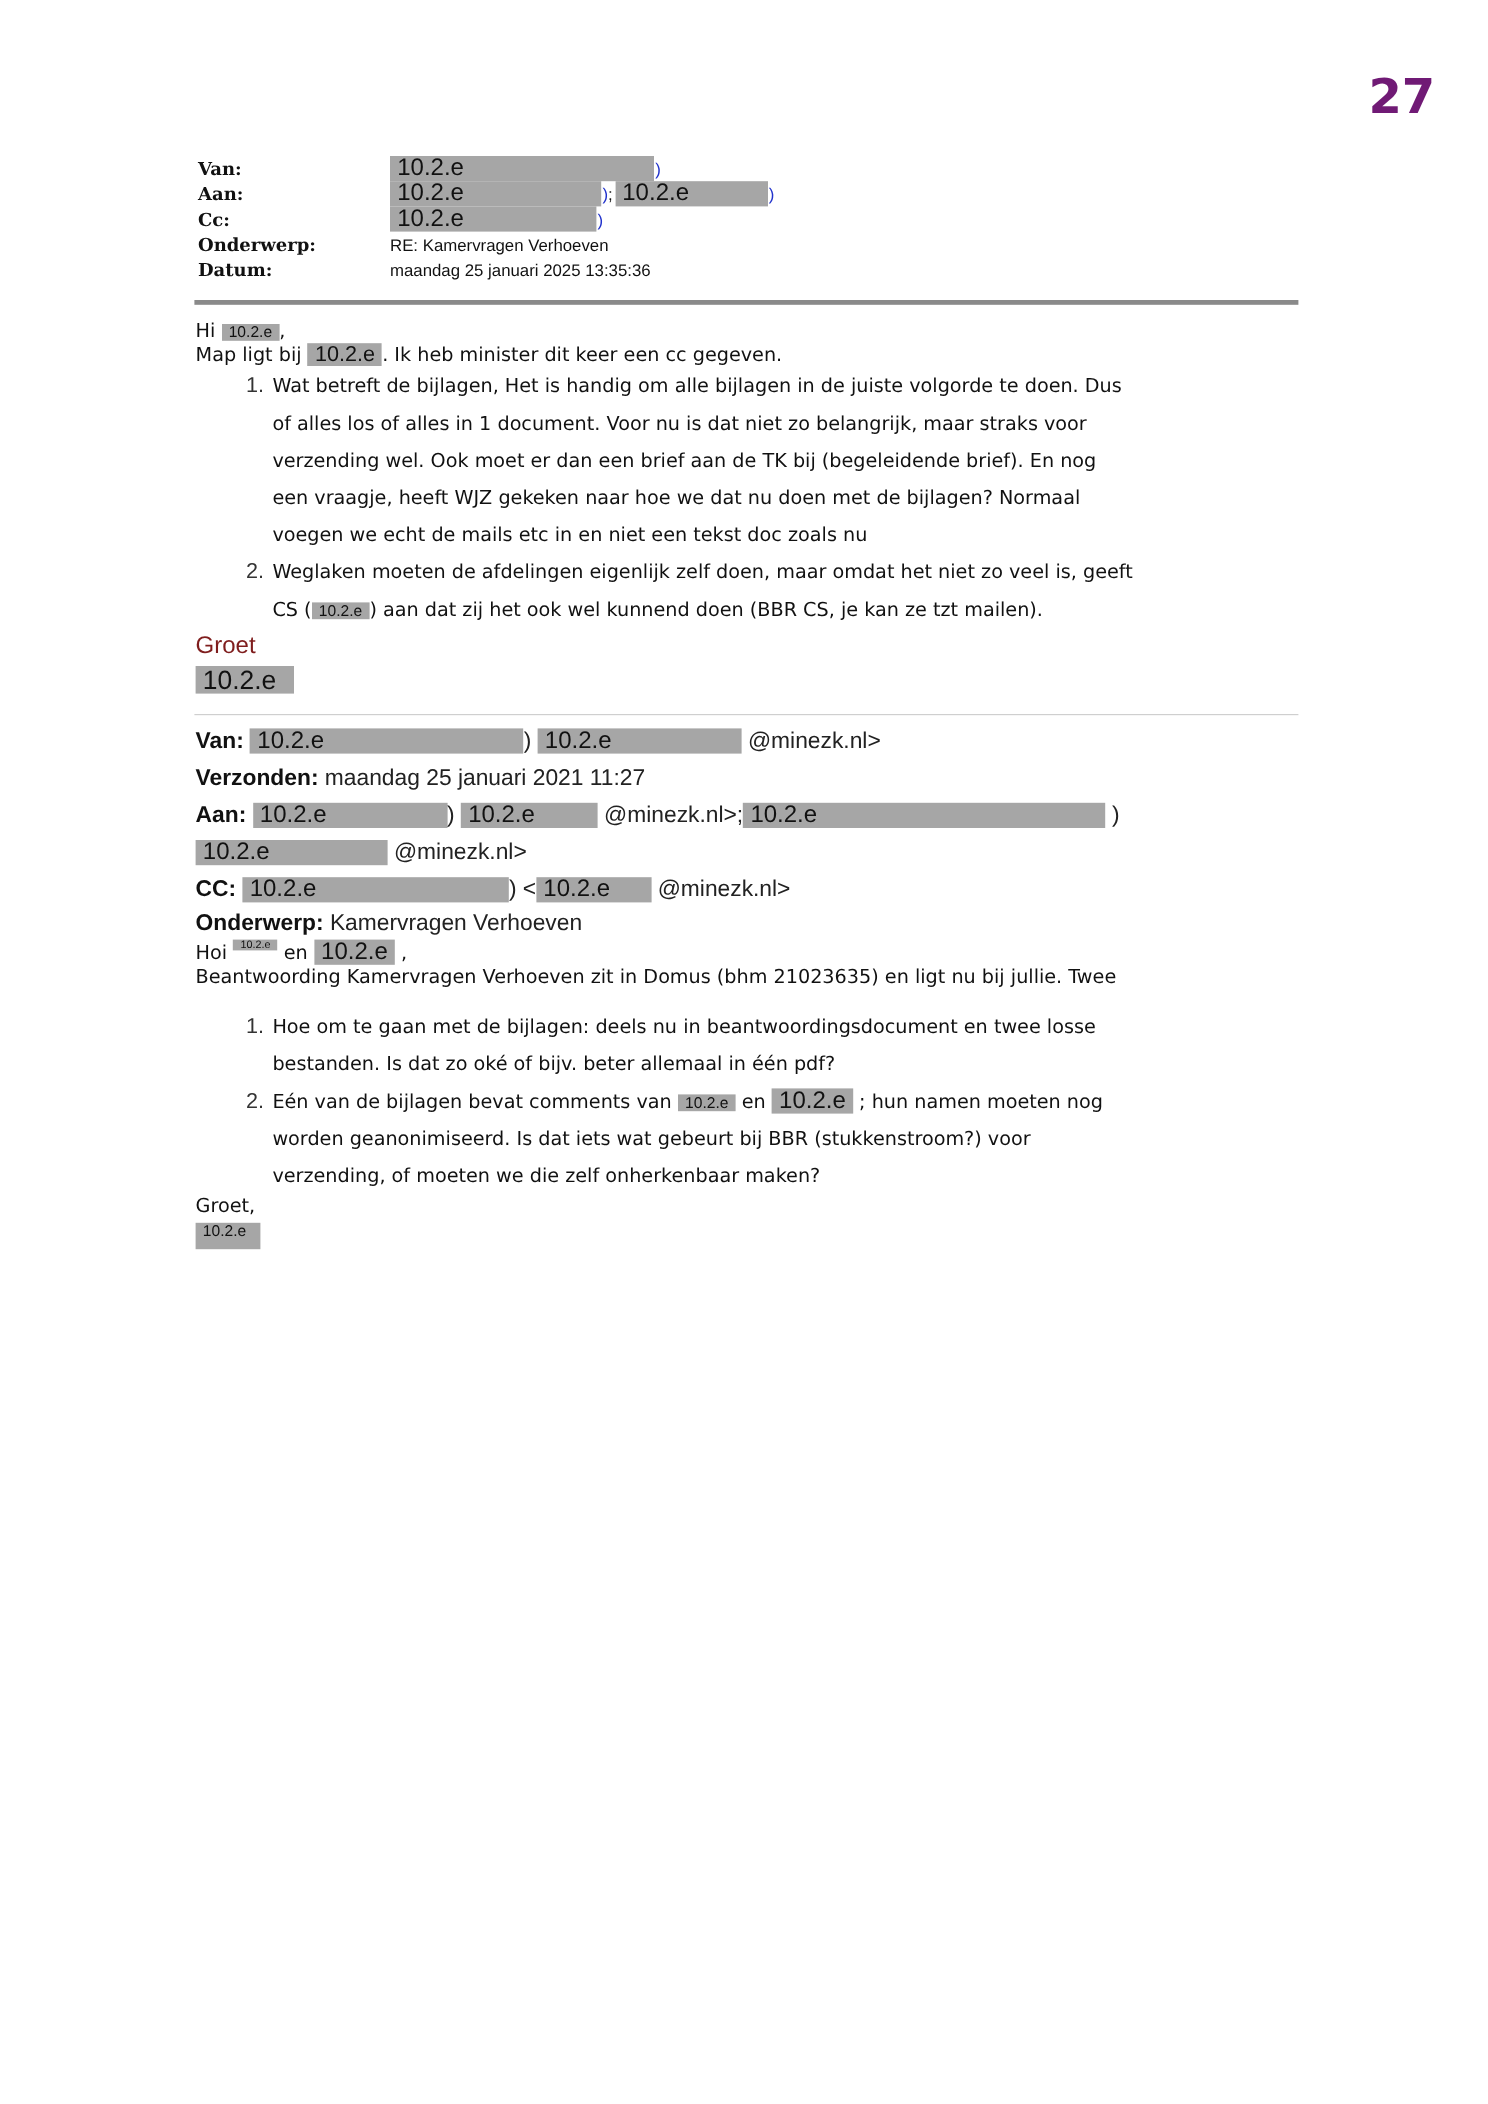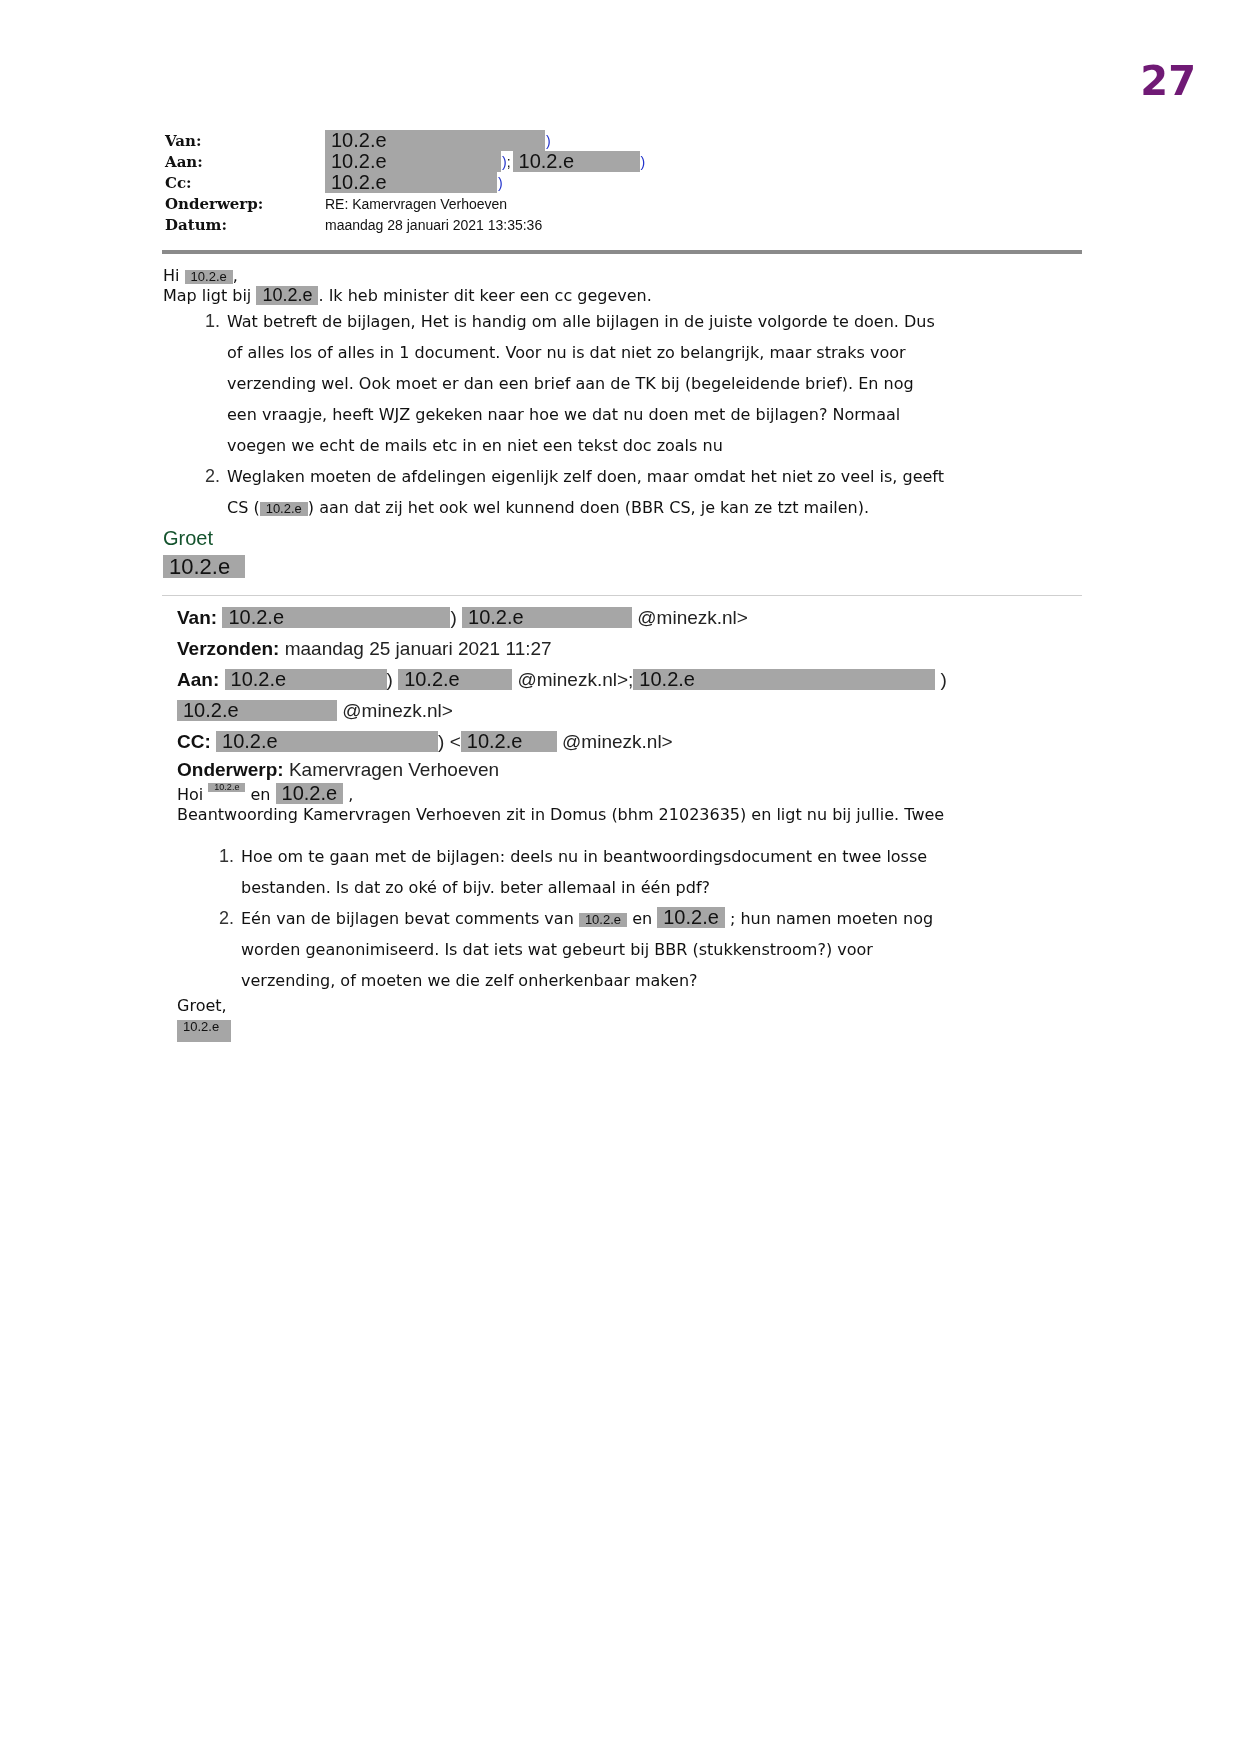--- a/index.html
+++ b/index.html
@@ -21,23 +21,23 @@
   .red.small { font-size: 13px; }
   .red.tiny { font-size: 9px; vertical-align: top; }
   .link-bracket { color: #2233cc; font-size: 14px; margin-left: 1px; }
   .rule-thick { position: absolute; left: 162px; top: 250px; width: 920px; height: 4px; background: #8a8a8a; }
   .rule-thin { position: absolute; left: 162px; top: 595px; width: 920px; height: 1px; background: #cfcfcf; }
   .body1 { position: absolute; left: 163px; top: 266px; width: 930px; font-family: "DejaVu Sans", sans-serif; font-size: 16px; }
   .line { white-space: nowrap; line-height: 20px; }
   ol.list { margin: 0; padding-left: 62px; }
   ol.list li { line-height: 31px; font-size: 16px; padding-left: 2px; }
   ol.list li::marker { font-family: "Liberation Sans", sans-serif; font-size: 18px; color: #333; }
-  .groet { font-family: "Liberation Sans", sans-serif; font-size: 20px; color: #14532d; line-height: 30px; }
+  .groet { font-family: "Liberation Sans", sans-serif; font-size: 20px; color: #7f1d1d; line-height: 30px; }
   .sig { margin-top: 2px; }
-  .fwd { position: absolute; left: 177px; top: 602px; width: 930px; }
+  .fwd { position: absolute; left: 163px; top: 602px; width: 930px; }
   .fwd-row { font-family: "Liberation Sans", sans-serif; font-size: 19px; line-height: 31px; white-space: nowrap; color: #222; }
   .fwd-row b { color: #111; }
   .body2 { font-family: "DejaVu Sans", sans-serif; font-size: 16px; }
   .body2 .line { line-height: 20px; }
 </style>
 </head>
 <body>
 
 <div class="page-number">27</div>
 
@@ -65,21 +65,21 @@
       <span class="red big" style="width:160px">10.2.e</span>
       <span class="link-bracket">)</span>
     </div>
   </div>
   <div class="hdr-row">
     <div class="hdr-label">Onderwerp:</div>
     <div class="hdr-val">RE: Kamervragen Verhoeven</div>
   </div>
   <div class="hdr-row">
     <div class="hdr-label">Datum:</div>
-    <div class="hdr-val">maandag 28 januari 2021 13:35:36</div>
+    <div class="hdr-val">maandag 25 januari 2025 13:35:36</div>
   </div>
 </div>
 
 <div class="rule-thick"></div>
 
 <div class="body1">
   <div class="line">
     <span>Hi</span>
     <span class="red small">10.2.e</span><span>,</span>
   </div>

